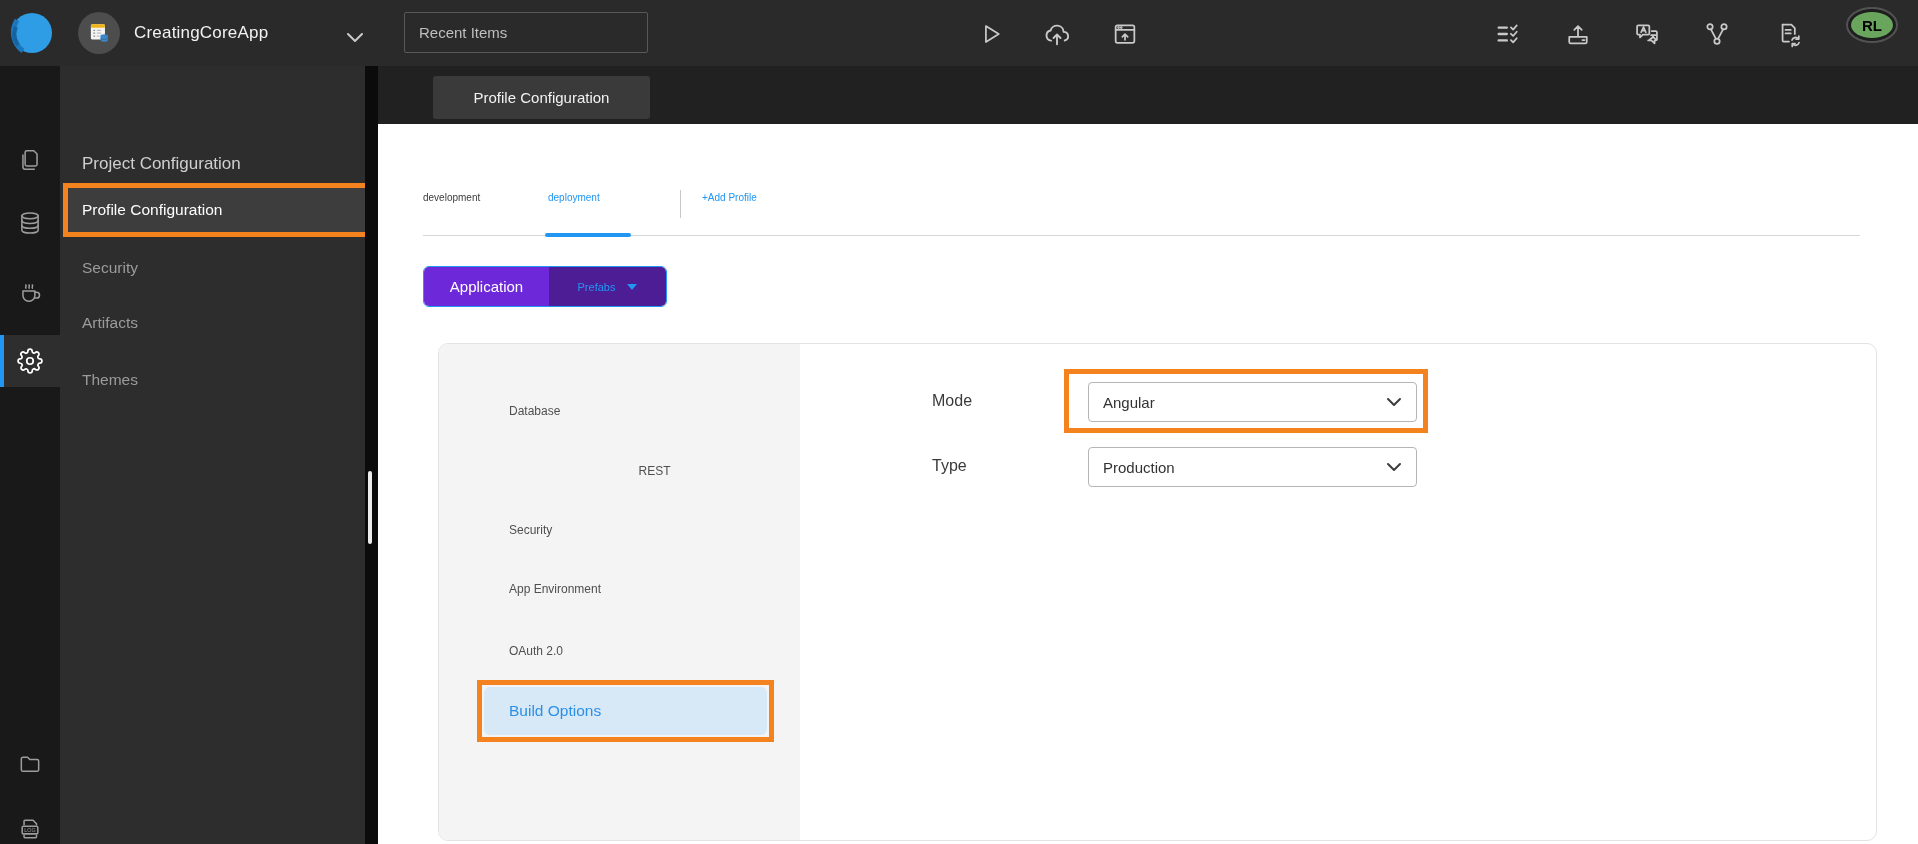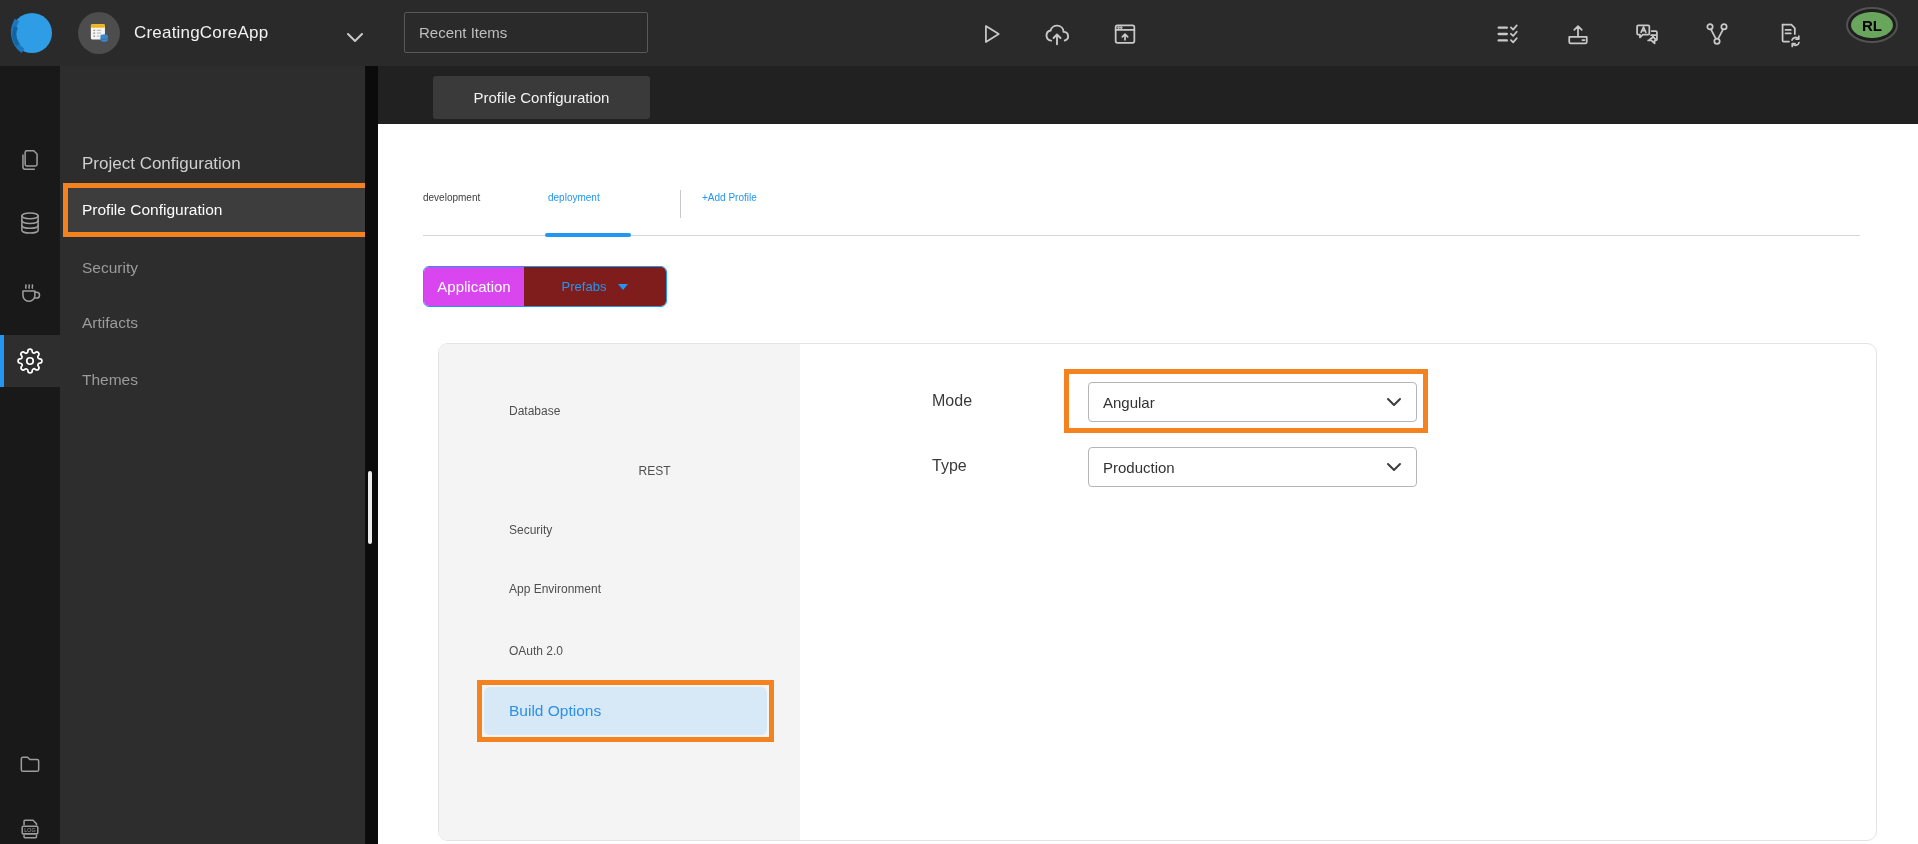--- a/index.html
+++ b/index.html
@@ -49,23 +49,23 @@
               color:#f2f2f2; font-size:15px; display:flex; align-items:center; justify-content:center; cursor:pointer; }
 
   .profile-tab { top:126px; height:20px; font-size:10px; color:#3d3d3d; cursor:pointer; }
   .profile-tab.blue { color:#2196f3; }
   .tab-underline { left:167px; top:167px; width:86px; height:4px; background:#2196f3; border-radius:2px; }
   .tab-sep { left:302px; top:124px; width:1px; height:28px; background:#c9c9c9; }
   .tabs-hairline { left:45px; top:169px; width:1437px; height:1px; background:#d6d6d6; }
 
   .seg { left:45px; top:200px; width:244px; height:41px; border:1px solid #2196f3; border-radius:6px;
          display:flex; overflow:hidden; }
-  .seg-app { width:100px; height:100%; background:#d946ef; color:#fff; font-size:15px;
+  .seg-app { width:125px; height:100%; background:#6d28d9; color:#fff; font-size:15px;
              display:flex; align-items:center; justify-content:center; cursor:pointer; }
-  .seg-prefabs { flex:1; height:100%; background:#7f1d1d; color:#2196f3; font-size:13px;
+  .seg-prefabs { flex:1; height:100%; background:#4c1d95; color:#2196f3; font-size:11px;
                  display:flex; align-items:center; justify-content:center; cursor:pointer; }
   .caret-down { width:0; height:0; border-left:5px solid transparent; border-right:5px solid transparent;
                 border-top:6px solid #2196f3; margin-left:12px; }
 
   .panel { left:60px; top:277px; width:1439px; height:498px; border:1px solid #e3e3e3; border-radius:10px; background:#fff; }
   .panel-menu { left:0; top:0; width:361px; height:496px; background:#f4f4f5; border-radius:9px 0 0 9px; }
   .menu-item { left:0; width:361px; height:44px; line-height:44px; padding-left:70px;
                color:#4f4f4f; font-size:12px; cursor:pointer; }
   .menu-item-active-box { left:38px; top:336px; width:297px; height:62px; border:5px solid #f4831f; z-index:5; }
   .menu-item-active { position:absolute; left:2px; top:2px; right:2px; bottom:2px; background:#d7e8f6; border-radius:6px;

